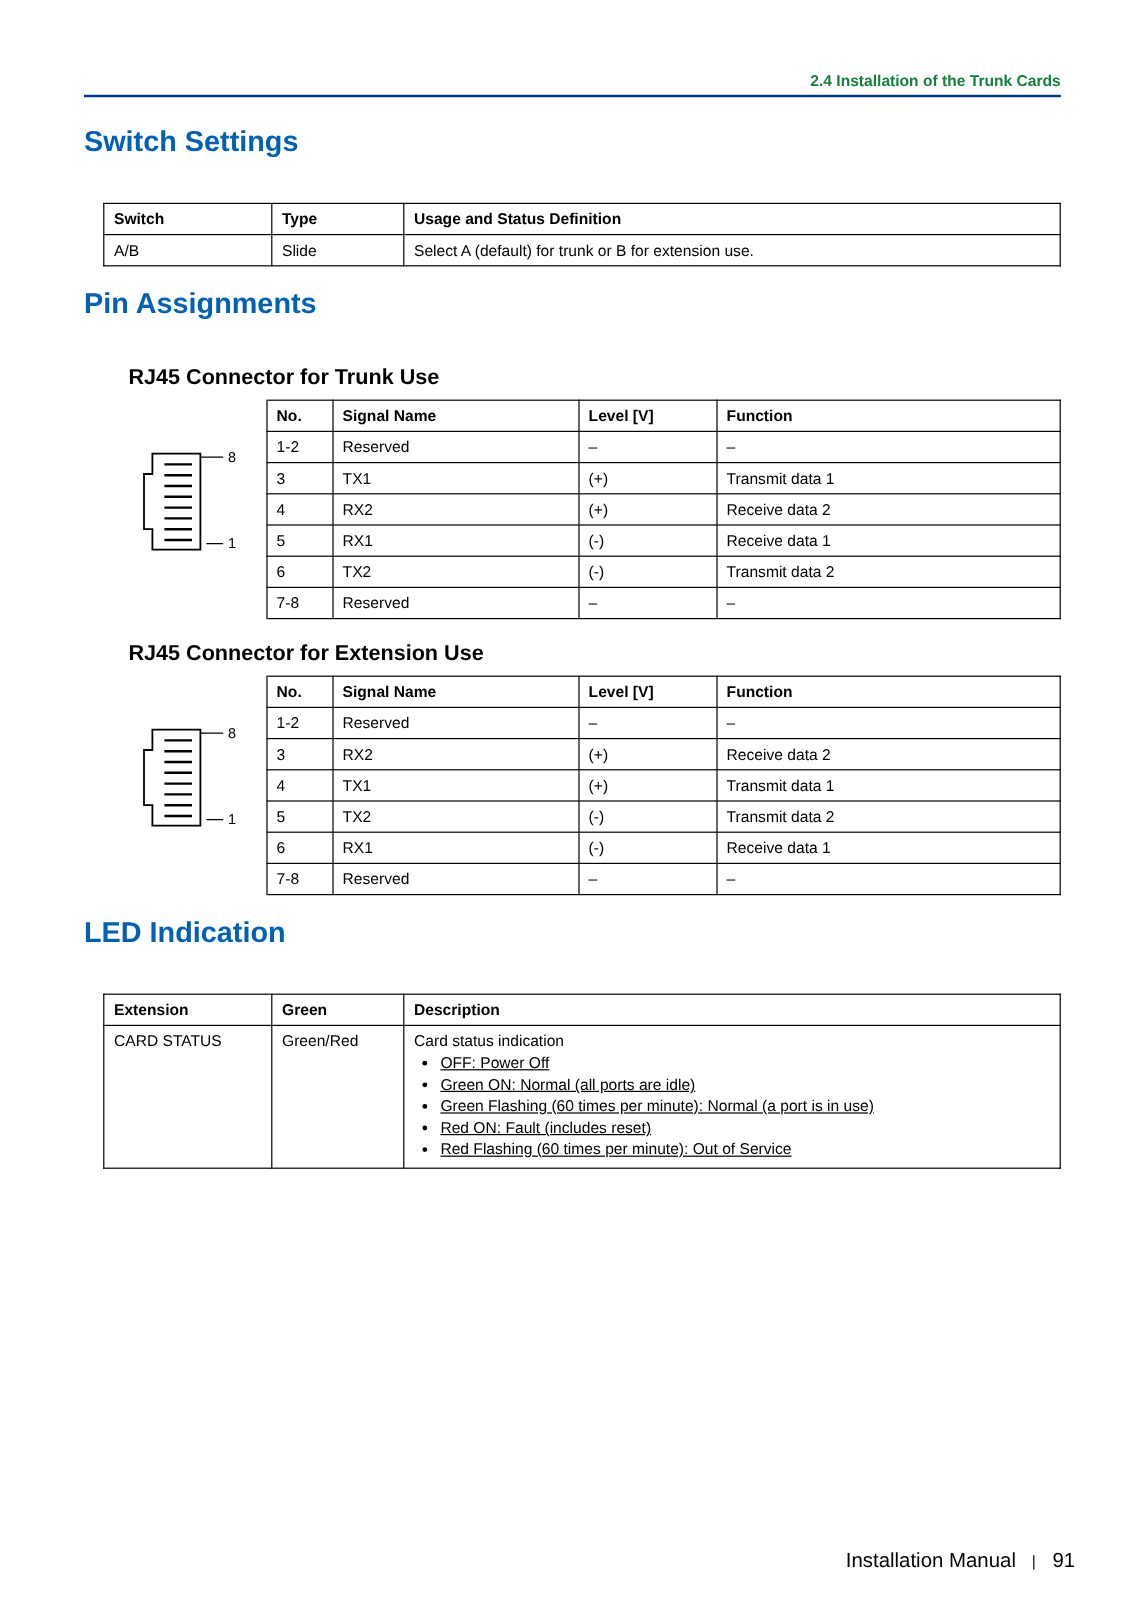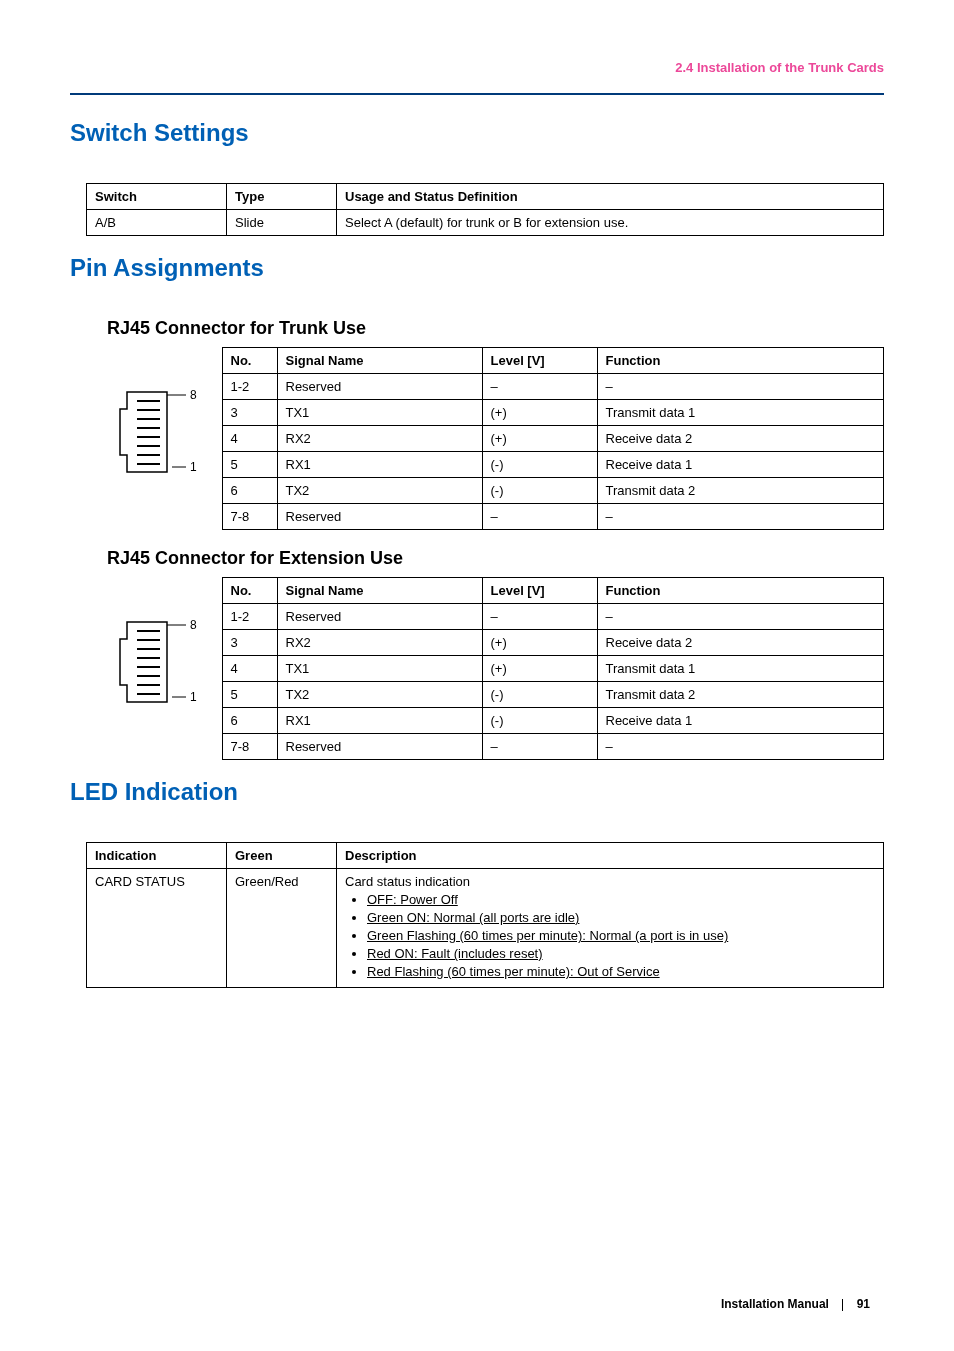--- a/index.html
+++ b/index.html
@@ -8,25 +8,25 @@
     margin: 0;
     padding: 60px 70px 40px 70px;
     background: #fff;
     color: #000;
     width: 954px;
     height: 1351px;
     position: relative;
   }
   .page-header {
     text-align: right;
-    color: #ec4899;
+    color: #15803d;
     font-weight: bold;
     font-size: 13px;
     border-bottom: 2px solid #003a7a;
-    padding-bottom: 18px;
+    padding-bottom: 4px;
     margin-bottom: 24px;
   }
   h2.section-title {
     color: #0060b5;
     font-size: 24px;
     font-weight: bold;
     margin: 18px 0 8px 0;
   }
   .section-block { padding-left: 16px; margin-top: 36px; }
   h3.sub-title {
@@ -68,23 +68,22 @@
   .led-table col.c3 { width: auto; }
   ul.desc-list {
     list-style: disc;
     margin: 2px 0 0 0;
     padding-left: 22px;
   }
   ul.desc-list li { margin: 3px 0; text-decoration: underline; }
   .footer {
     position: absolute;
     bottom: 40px;
-    right: 84px;
-    font-size: 12px;
-    font-weight: bold;
+    right: 58px;
+    font-size: 17px;
   }
   .footer .sep {
     border-left: 1px solid #000;
     margin: 0 10px;
     display: inline-block;
     height: 12px;
     vertical-align: middle;
   }
   .rj45-svg { display: inline-block; }
 </style>
@@ -273,21 +272,21 @@
 <h2 class="section-title">LED Indication</h2>
 <div class="section-block">
 <table class="led-table">
   <colgroup>
         <col class="c1">
         <col class="c2">
         <col class="c3">
       </colgroup>
   <tbody>
         <tr>
-    <th>Indication</th>
+    <th>Extension</th>
     <th>Green</th>
     <th>Description</th>
   </tr>
   <tr>
     <td>CARD STATUS</td>
     <td>Green/Red</td>
     <td>
       <span>Card status indication</span>
       <ul class="desc-list">
         <li>OFF: Power Off</li>

